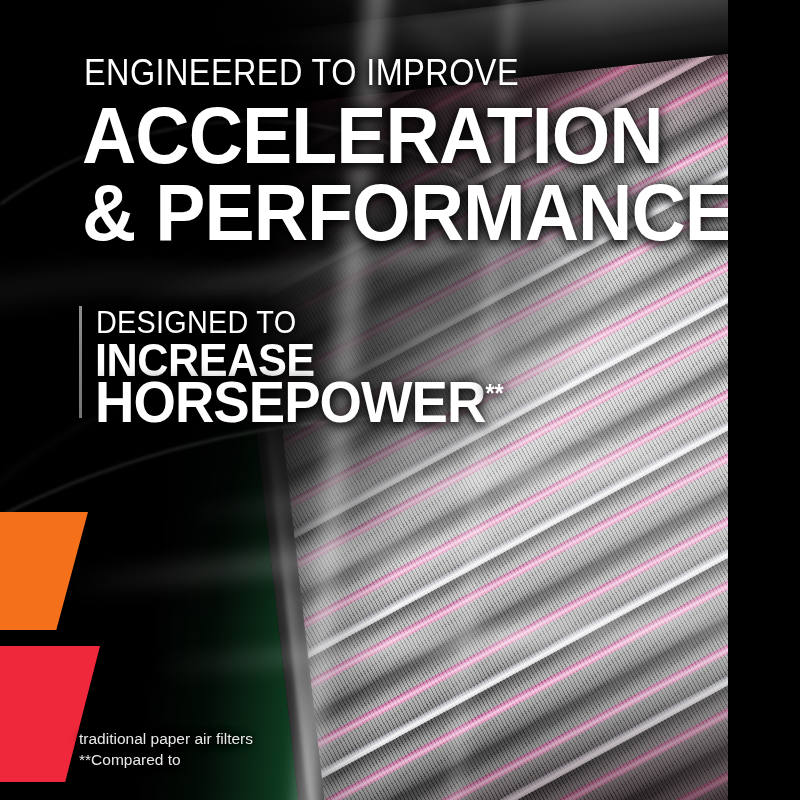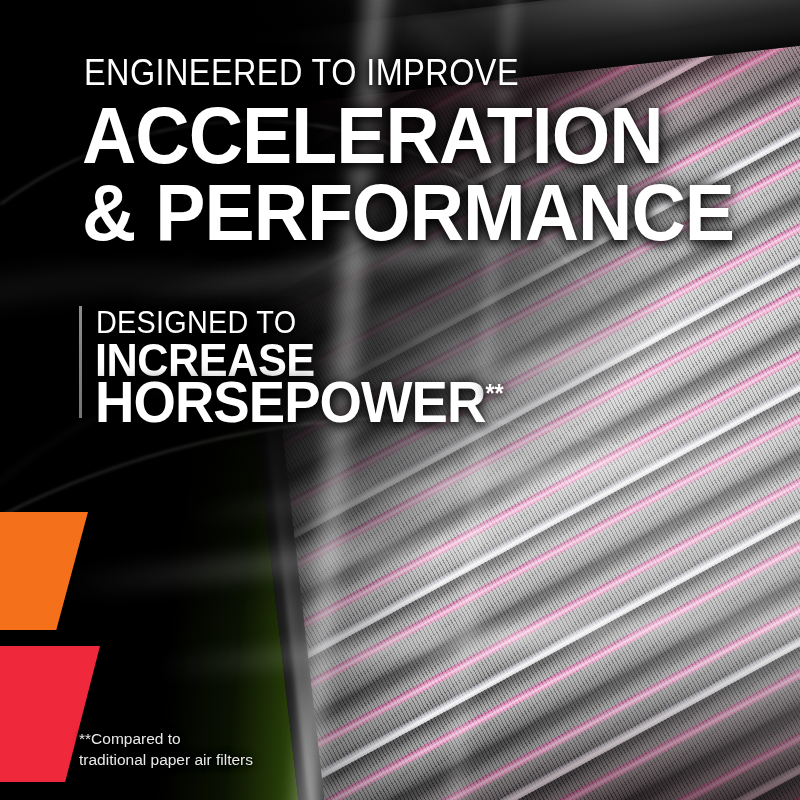--- a/index.html
+++ b/index.html
@@ -1,23 +1,23 @@
 <!DOCTYPE html>
 <html><head>
 <meta charset="utf-8">
 <title>K&amp;N Air Filter Promotional Banner</title>
 <style>
   html,body{margin:0;padding:0;background:#000;}
   *{box-sizing:border-box;}
 
   .stage{
     position:relative;
-    width:800px;height:800px;
+    width:728px;height:800px;
     overflow:hidden;
-    background:#4d7c0f;
+    background:#14532d;
     font-family:"Liberation Sans","DejaVu Sans",sans-serif;
     -webkit-font-smoothing:antialiased;
   }
 
   
   .filter-photo{
     position:absolute;
     left:255px; top:-70px;
     width:700px; height:940px;
     transform:rotate(-6.5deg);
@@ -419,18 +419,18 @@
 
     <div class="sub-kicker">DESIGNED TO</div>
 
     <div class="sub-line1">INCREASE</div>
 
     <div class="sub-line2">
       <span>HORSEPOWER</span><span class="sup">**</span>
     </div>
 
     <div class="footnote">
+      <span class="fl">traditional paper air filters</span>
       <span class="fl">**Compared to</span>
-      <span class="fl">traditional paper air filters</span>
     </div>
 
   </div>
 </div>
 
 </body></html>

